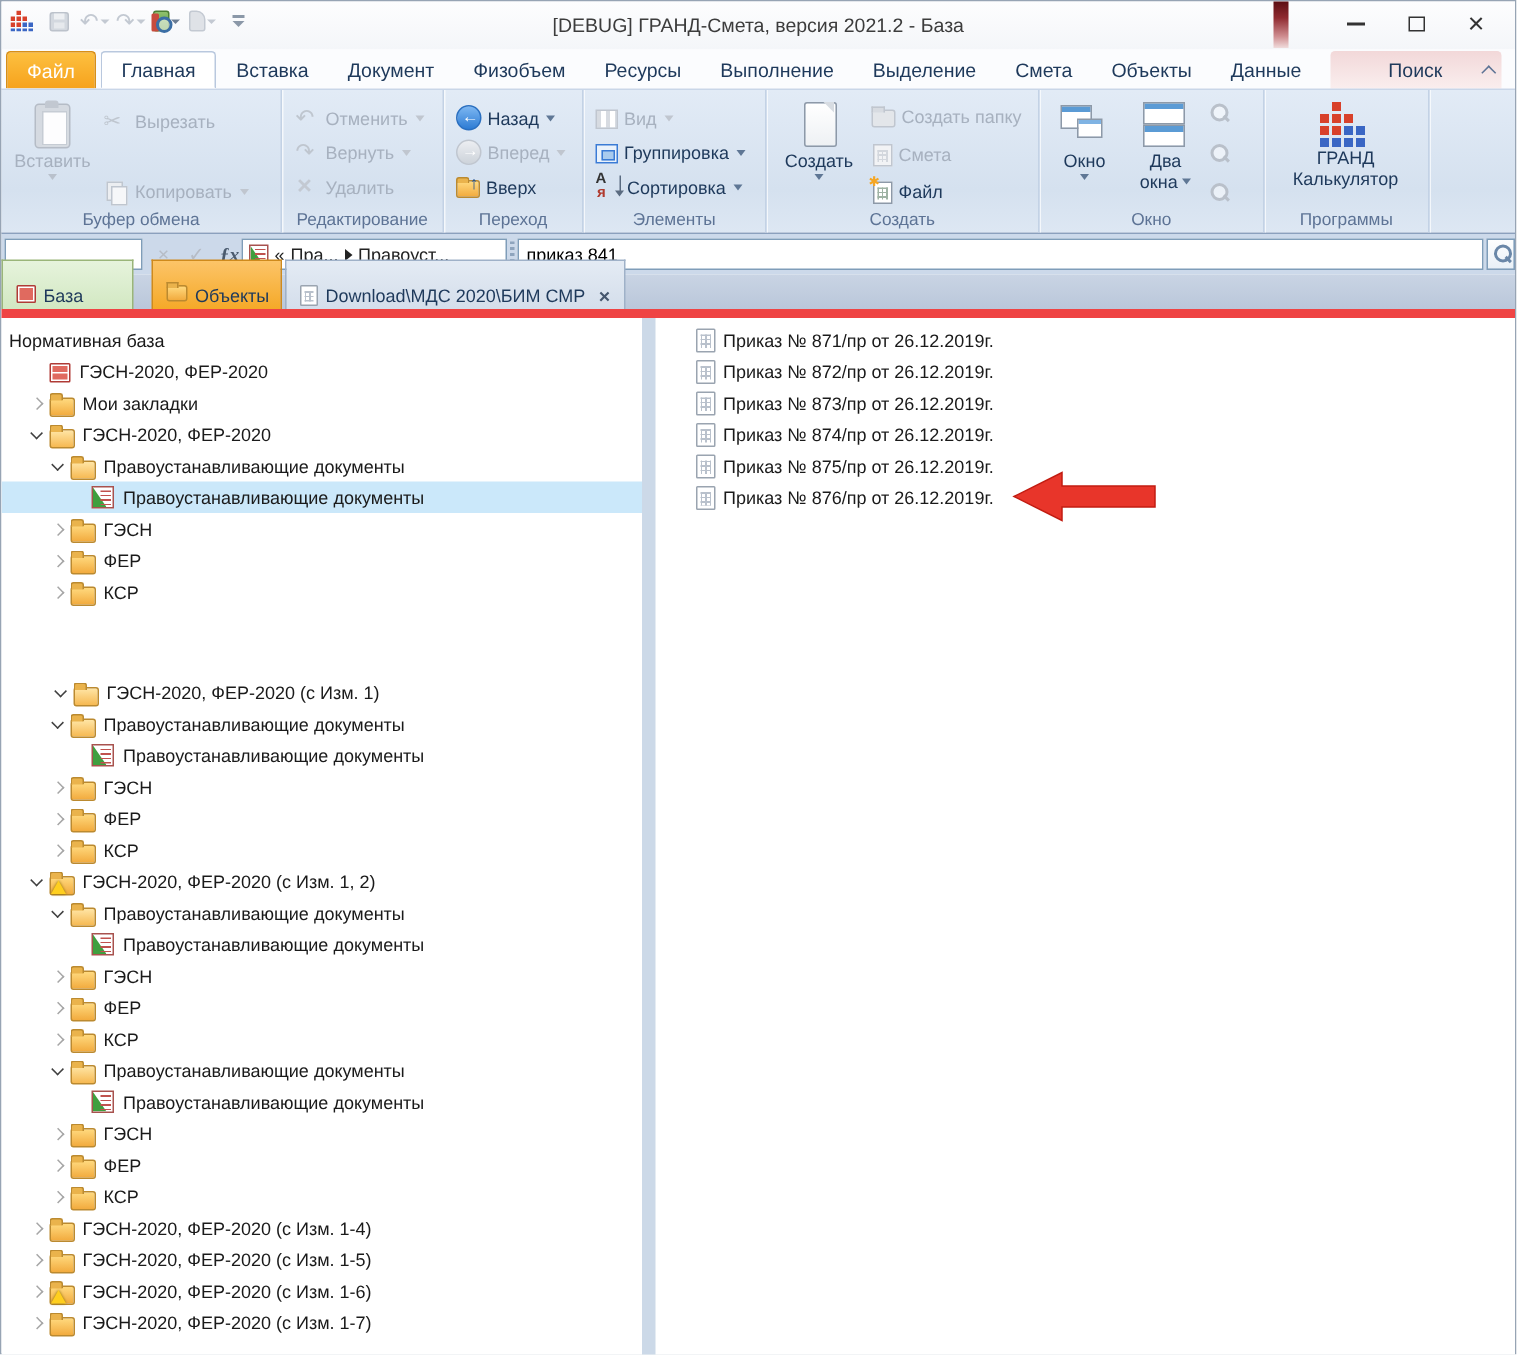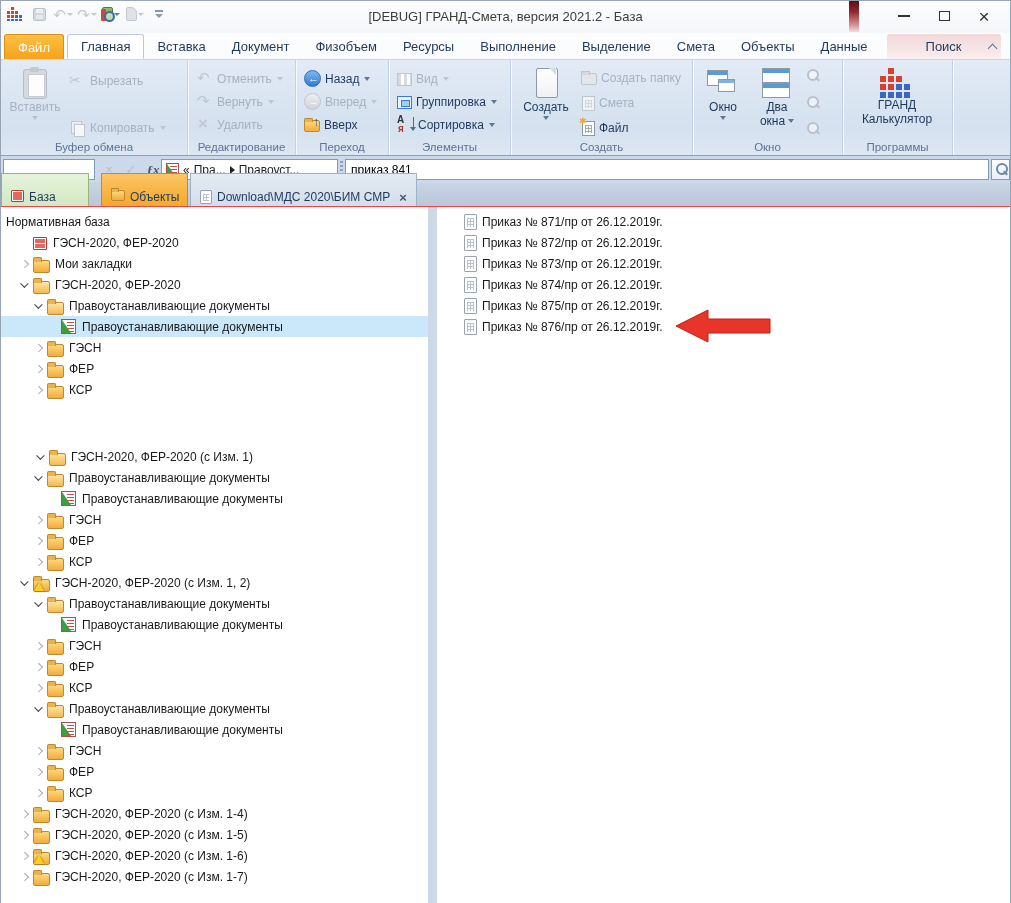--- a/index.html
+++ b/index.html
@@ -138,21 +138,21 @@
   .dtab.document { background:linear-gradient(#e4ebf4,#d4deeb); border-color:#9fb1c8; margin-left:2px; }
   .dtab .close-x { font-size:13px; font-weight:bold; color:#46576e; margin-left:4px; }
   .dicon-db { width:13px; height:12px; background:#fff; border:1px solid #b03b36; border-radius:1px; position:relative; flex:none; }
   .dicon-db::before { content:''; position:absolute; left:1px; top:1px; right:1px; height:4px; background:#e06a5f; }
   .dicon-db::after { content:''; position:absolute; left:1px; bottom:1px; right:1px; height:4px; background:#e06a5f; }
   .dicon-folder { width:14px; height:11px; background:linear-gradient(#ffd97e,#f2ab3e); border:1px solid #bb8a30; border-radius:2px; position:relative; flex:none; }
   .dicon-folder::before { content:''; position:absolute; top:-3px; left:-1px; width:6px; height:3px; background:#eab34c; border:1px solid #bb8a30; border-bottom:none; }
   .dicon-grid { width:12px; height:14px; flex:none; }
 
   
-  .content { position:relative; display:flex; height:698px; border-top:1px solid #ef4444; background:#fff; }
+  .content { position:relative; display:flex; height:698px; border-top:6px solid #ef4444; background:#fff; }
   .tree-panel { width:427px; padding-top:4px; overflow:hidden; }
   .vsplit { width:9px; background:#ccd9e8; }
   .list-panel { flex:1; position:relative; padding-top:4px; }
 
   .trow { height:21px; display:flex; align-items:center; white-space:nowrap; font-size:12px; color:#1a1a1a; }
   .trow.selected { background:#cbe8fa; }
   .trow .tlabel { padding-left:1px; }
   .chev { width:11px; height:11px; margin-right:3px; position:relative; flex:none; }
   .chev.right::before { content:''; position:absolute; left:3px; top:2.5px; width:4.5px; height:4.5px; border-right:1.3px solid #a6a6a6; border-top:1.3px solid #a6a6a6; transform:rotate(45deg); }
   .chev.down::before { content:''; position:absolute; left:2.5px; top:1.5px; width:4.5px; height:4.5px; border-right:1.3px solid #404040; border-top:1.3px solid #404040; transform:rotate(135deg); }

